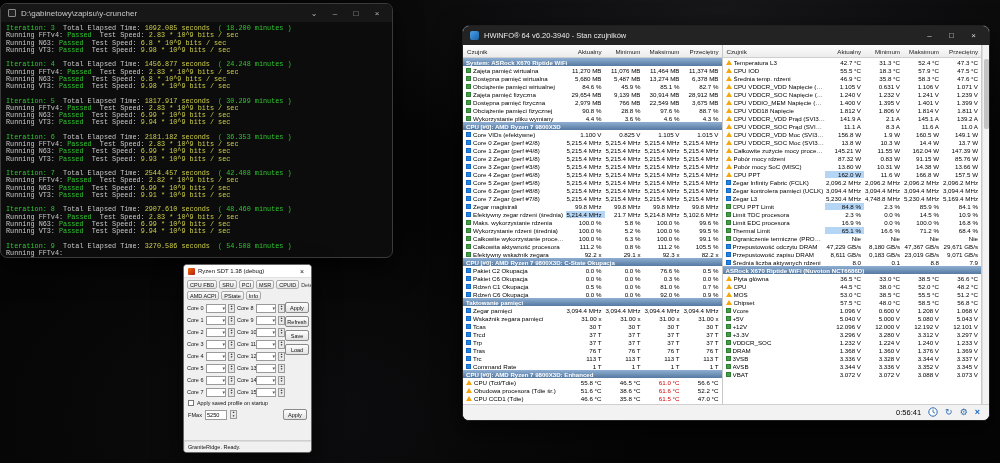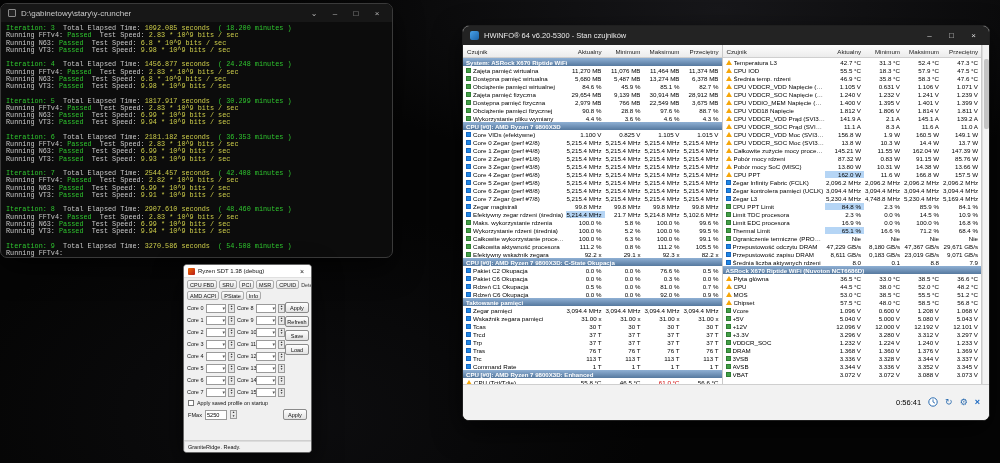--- a/index.html
+++ b/index.html
@@ -38,21 +38,21 @@
   .sicon{width:5px;height:5px;margin:0 2px 0 3px;flex:none}
   .ic-g{background:#43a047;border:0.5px solid #2e7d32}
   .ic-c{background:#1e88e5;border:0.5px solid #1565c0}
   .ic-y{width:0;height:0;background:none;border-left:3px solid transparent;border-right:3px solid transparent;border-bottom:5px solid #f6a609}
   .slabel{flex:1;min-width:0;overflow:hidden;white-space:nowrap;text-overflow:ellipsis}
   .sval{width:39px;flex:none;text-align:right;padding-right:3px;white-space:nowrap;overflow:hidden}
   .sval.b{background:#b5d5f5}
   .sval.r{color:#d00000}
   .hw-scrollbar{width:7px;background:#f2f2f2;border-left:1px solid #ddd;position:relative;flex:none}
   .hw-thumb{position:absolute;top:14px;left:1px;width:5px;height:70px;background:#c4c4c4;border-radius:2px}
-  .hw-toolbar{height:36px;background:#f2f2f2;border-top:1px solid #cfcfcf;display:flex;align-items:center;justify-content:flex-end;gap:7px;padding:0 9px;font-size:7.5px;color:#111;flex:none}
+  .hw-toolbar{height:16px;background:#f2f2f2;border-top:1px solid #cfcfcf;display:flex;align-items:center;justify-content:flex-end;gap:7px;padding:0 9px;font-size:7.5px;color:#111;flex:none}
   .tb-icon{font-size:9px;color:#2b6cb0;line-height:9px;cursor:default}
   .tb-close{color:#1565c0;font-weight:bold}
   .tb-time{color:#000}
 
   
   #sdt{left:183px;top:264px;width:129px;height:189px;background:#f0f0f0;border:1px solid #666;border-radius:4px;display:flex;flex-direction:column;overflow:hidden;font-size:6px;color:#111}
   .sdt-titlebar{height:13px;background:#fff;display:flex;align-items:center;gap:3px;padding:0 4px;border-bottom:1px solid #e0e0e0;flex:none}
   .sdt-app-icon{width:7px;height:7px;background:linear-gradient(135deg,#ef6c00,#b71c1c);border-radius:1px;flex:none}
   .sdt-title{flex:1;font-size:6px;white-space:nowrap;overflow:hidden}
   .sdt-close{font-size:7px;width:10px;text-align:center;cursor:default}
@@ -76,21 +76,21 @@
   .sdt-status{height:12px;border-top:1px solid #cfcfcf;background:#f0f0f0;display:flex;align-items:center;padding:0 4px;font-size:5.5px;box-shadow:inset 1px 1px 0 #dcdcdc;flex:none}
 </style>
 </head>
 <body>
 
 <div id="desktop">
 
   <div id="terminal" class="window">
     <div class="term-titlebar">
       <span class="term-icon"></span>
-      <span class="term-title">D:\gabinetowy\stary\y-cruncher</span>
+      <span class="term-title">D:\gabinetowy\zapisu\y-cruncher</span>
       <span class="term-btn">⌄</span>
       <span class="term-btn">–</span>
       <span class="term-btn">□</span>
       <span class="term-btn">×</span>
     </div>
     <div class="term-body"><div class="tl"><span class="tg">Iteration: 3</span><span class="tw">  Total Elapsed Time: </span><span class="ty">1092.085 seconds </span><span class="tg"> ( 18.200 minutes )</span></div><div class="tl"><span class="tw">Running FFTv4: </span><span class="tg">Passed</span><span class="tw">  Test Speed: </span><span class="ty">2.83 * 10^9 bits / sec</span></div><div class="tl"><span class="tw">Running N63: </span><span class="tg">Passed</span><span class="tw">  Test Speed: </span><span class="ty">6.8 * 10^9 bits / sec</span></div><div class="tl"><span class="tw">Running VT3: </span><span class="tg">Passed</span><span class="tw">  Test Speed: </span><span class="ty">9.98 * 10^9 bits / sec</span></div><div class="tl"> </div><div class="tl"><span class="tg">Iteration: 4</span><span class="tw">  Total Elapsed Time: </span><span class="ty">1456.877 seconds </span><span class="tg"> ( 24.248 minutes )</span></div><div class="tl"><span class="tw">Running FFTv4: </span><span class="tg">Passed</span><span class="tw">  Test Speed: </span><span class="ty">2.83 * 10^9 bits / sec</span></div><div class="tl"><span class="tw">Running N63: </span><span class="tg">Passed</span><span class="tw">  Test Speed: </span><span class="ty">6.8 * 10^9 bits / sec</span></div><div class="tl"><span class="tw">Running VT3: </span><span class="tg">Passed</span><span class="tw">  Test Speed: </span><span class="ty">9.98 * 10^9 bits / sec</span></div><div class="tl"> </div><div class="tl"><span class="tg">Iteration: 5</span><span class="tw">  Total Elapsed Time: </span><span class="ty">1817.917 seconds </span><span class="tg"> ( 30.299 minutes )</span></div><div class="tl"><span class="tw">Running FFTv4: </span><span class="tg">Passed</span><span class="tw">  Test Speed: </span><span class="ty">2.83 * 10^9 bits / sec</span></div><div class="tl"><span class="tw">Running N63: </span><span class="tg">Passed</span><span class="tw">  Test Speed: </span><span class="ty">6.99 * 10^9 bits / sec</span></div><div class="tl"><span class="tw">Running VT3: </span><span class="tg">Passed</span><span class="tw">  Test Speed: </span><span class="ty">9.94 * 10^9 bits / sec</span></div><div class="tl"> </div><div class="tl"><span class="tg">Iteration: 6</span><span class="tw">  Total Elapsed Time: </span><span class="ty">2181.182 seconds </span><span class="tg"> ( 36.353 minutes )</span></div><div class="tl"><span class="tw">Running FFTv4: </span><span class="tg">Passed</span><span class="tw">  Test Speed: </span><span class="ty">2.83 * 10^9 bits / sec</span></div><div class="tl"><span class="tw">Running N63: </span><span class="tg">Passed</span><span class="tw">  Test Speed: </span><span class="ty">6.99 * 10^9 bits / sec</span></div><div class="tl"><span class="tw">Running VT3: </span><span class="tg">Passed</span><span class="tw">  Test Speed: </span><span class="ty">9.93 * 10^9 bits / sec</span></div><div class="tl"> </div><div class="tl"><span class="tg">Iteration: 7</span><span class="tw">  Total Elapsed Time: </span><span class="ty">2544.457 seconds </span><span class="tg"> ( 42.408 minutes )</span></div><div class="tl"><span class="tw">Running FFTv4: </span><span class="tg">Passed</span><span class="tw">  Test Speed: </span><span class="ty">2.82 * 10^9 bits / sec</span></div><div class="tl"><span class="tw">Running N63: </span><span class="tg">Passed</span><span class="tw">  Test Speed: </span><span class="ty">6.99 * 10^9 bits / sec</span></div><div class="tl"><span class="tw">Running VT3: </span><span class="tg">Passed</span><span class="tw">  Test Speed: </span><span class="ty">9.91 * 10^9 bits / sec</span></div><div class="tl"> </div><div class="tl"><span class="tg">Iteration: 8</span><span class="tw">  Total Elapsed Time: </span><span class="ty">2907.610 seconds </span><span class="tg"> ( 48.460 minutes )</span></div><div class="tl"><span class="tw">Running FFTv4: </span><span class="tg">Passed</span><span class="tw">  Test Speed: </span><span class="ty">2.83 * 10^9 bits / sec</span></div><div class="tl"><span class="tw">Running N63: </span><span class="tg">Passed</span><span class="tw">  Test Speed: </span><span class="ty">6.99 * 10^9 bits / sec</span></div><div class="tl"><span class="tw">Running VT3: </span><span class="tg">Passed</span><span class="tw">  Test Speed: </span><span class="ty">9.94 * 10^9 bits / sec</span></div><div class="tl"> </div><div class="tl"><span class="tg">Iteration: 9</span><span class="tw">  Total Elapsed Time: </span><span class="ty">3270.586 seconds </span><span class="tg"> ( 54.508 minutes )</span></div><div class="tl"><span class="tw">Running FFTv4:</span></div></div>
   </div>
 
   <div id="sdt" class="window">
     <div class="sdt-titlebar">
@@ -277,21 +277,21 @@
           </span>
         <span class="sdt-btn sdt-apply2">Apply</span>
       </div>
     </div>
     <div class="sdt-status">GraniteRidge. Ready.</div>
   </div>
 
   <div id="hwinfo" class="window">
     <div class="hw-titlebar">
       <span class="hw-icon"></span>
-      <span class="hw-title">HWiNFO® 64 v6.20-5300  -  Stan czujników</span>
+      <span class="hw-title">HWiNFO® 64 v6.20-3940  -  Stan czujników</span>
       <span class="hw-btn">–</span>
       <span class="hw-btn">□</span>
       <span class="hw-btn">×</span>
     </div>
     <div class="hw-main">
       <div class="pane">
         <div class="pane-header">
           <span class="ph-label">Czujnik</span>
           <span class="ph-val">Aktualny</span>
           <span class="ph-val">Minimum</span>

